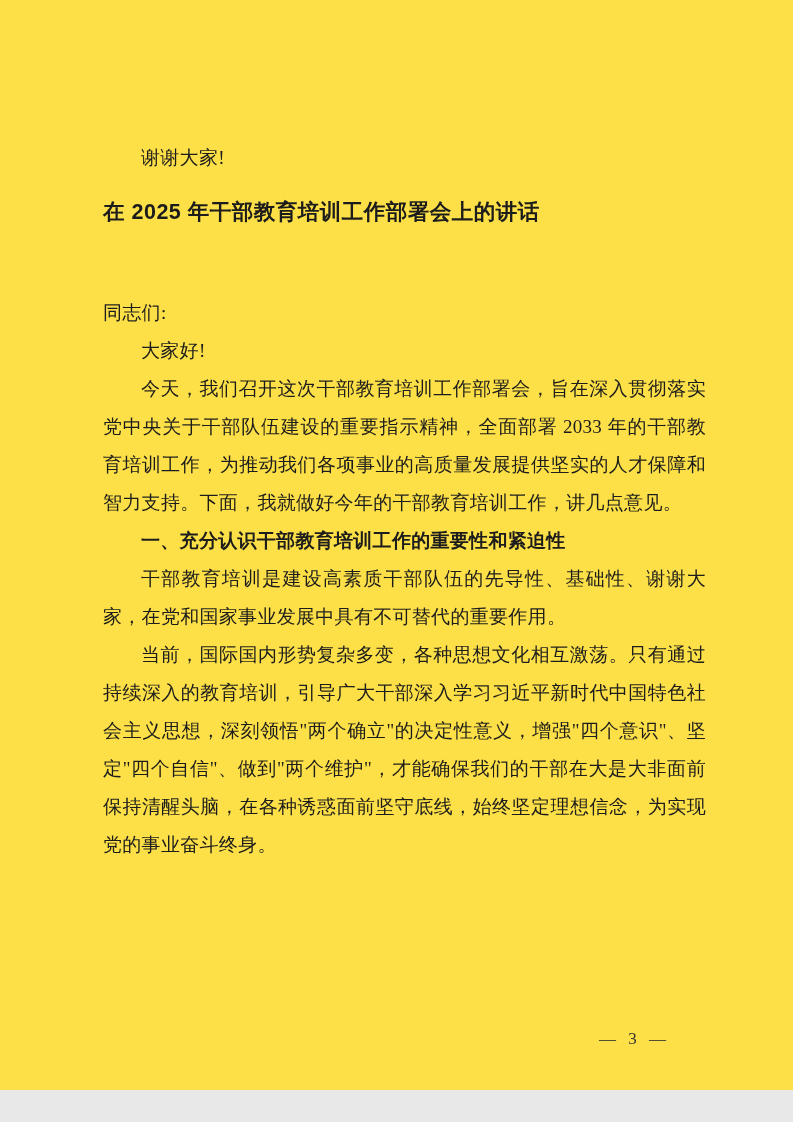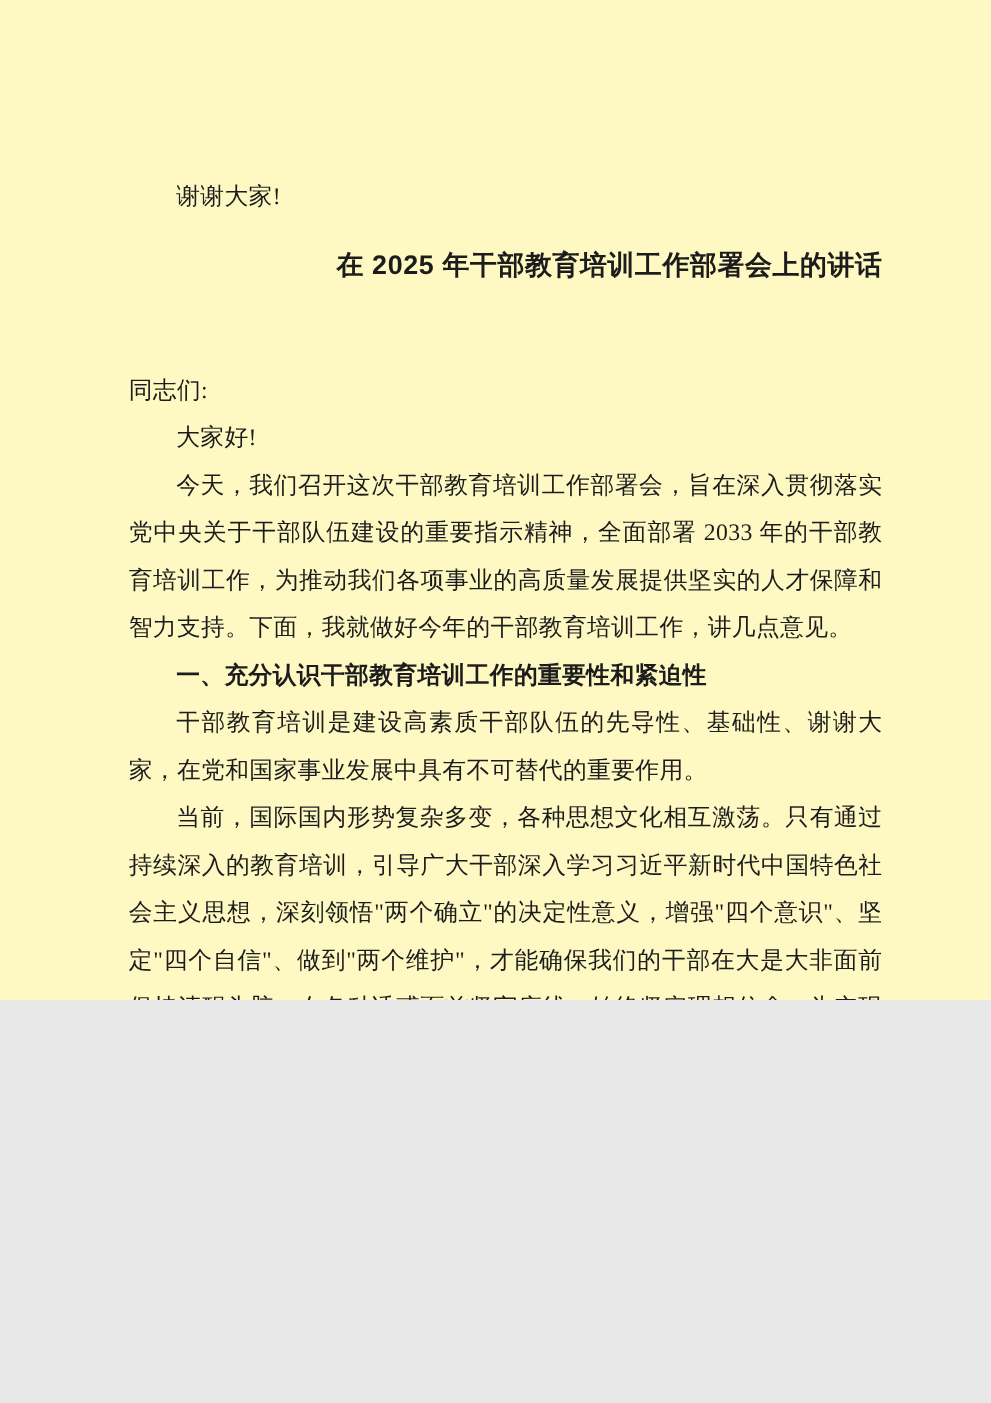--- a/index.html
+++ b/index.html
@@ -1,22 +1,22 @@
 <!DOCTYPE html>
 <html><head>
 <meta charset="utf-8">
 <style>
   * { margin: 0; padding: 0; box-sizing: border-box; }
   html, body { background: #e8e8e8; }
   .page {
     position: relative;
     width: 793px;
-    height: 800px;
+    height: 1090px;
     margin: 0 auto;
-    background: #fef9c3;
+    background: #fde047;
     font-family: "Liberation Serif", serif;
     color: #1c1c1c;
     overflow: hidden;
   }
   .content {
     position: absolute;
     left: 103px;
     top: 139px;
     width: 603px;
   }
@@ -27,21 +27,20 @@
     letter-spacing: 0.3px;
   }
   .indent { text-indent: 2em; }
   .doc-title {
     font-family: "Liberation Sans", sans-serif;
     font-weight: bold;
     font-size: 21.5px;
     line-height: 44px;
     margin: 13px 0 60px 0;
     letter-spacing: 0.5px;
-    text-align: right;
   }
   .section-heading {
     font-family: "Liberation Sans", sans-serif;
     font-weight: bold;
     font-size: 19px;
     line-height: 38px;
     text-indent: 2em;
     letter-spacing: 0.3px;
   }
   .sub-heading {

